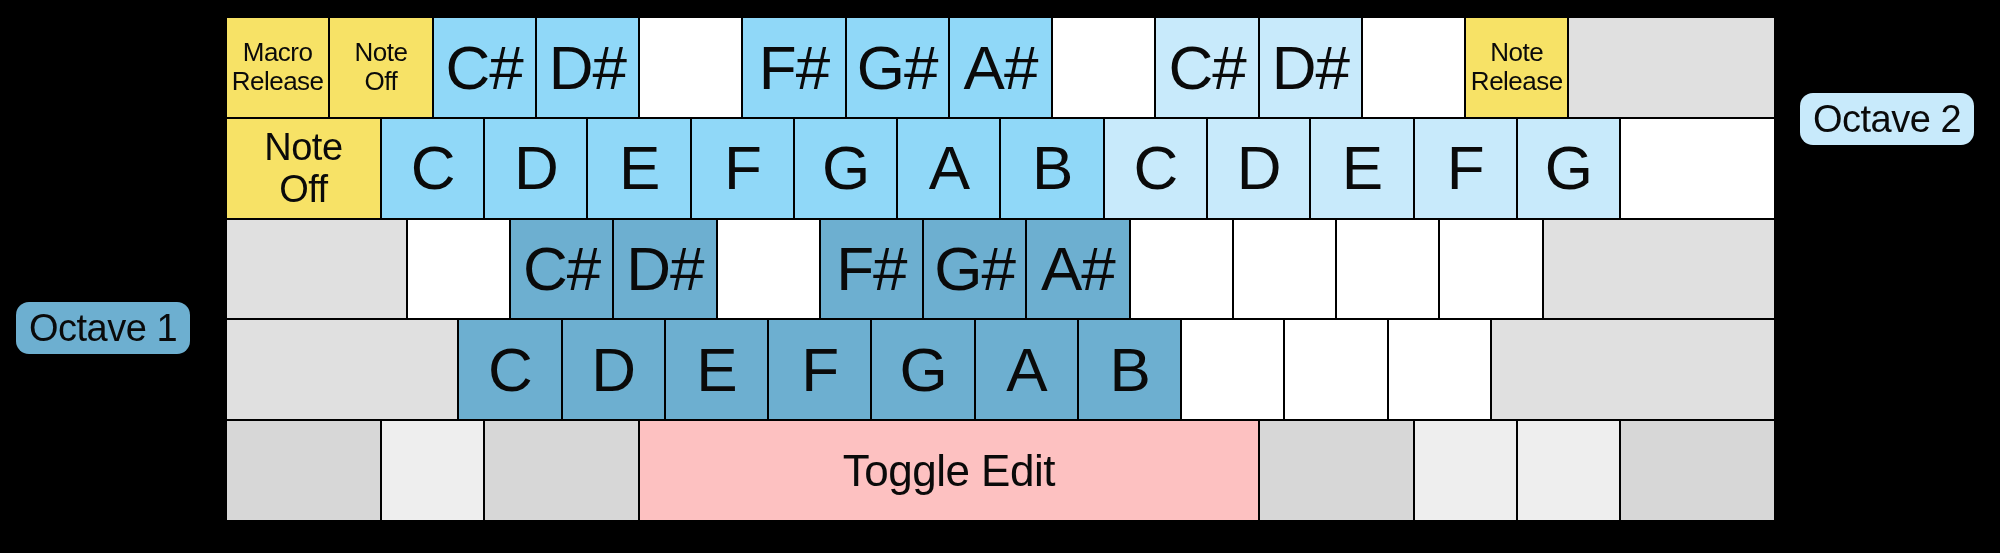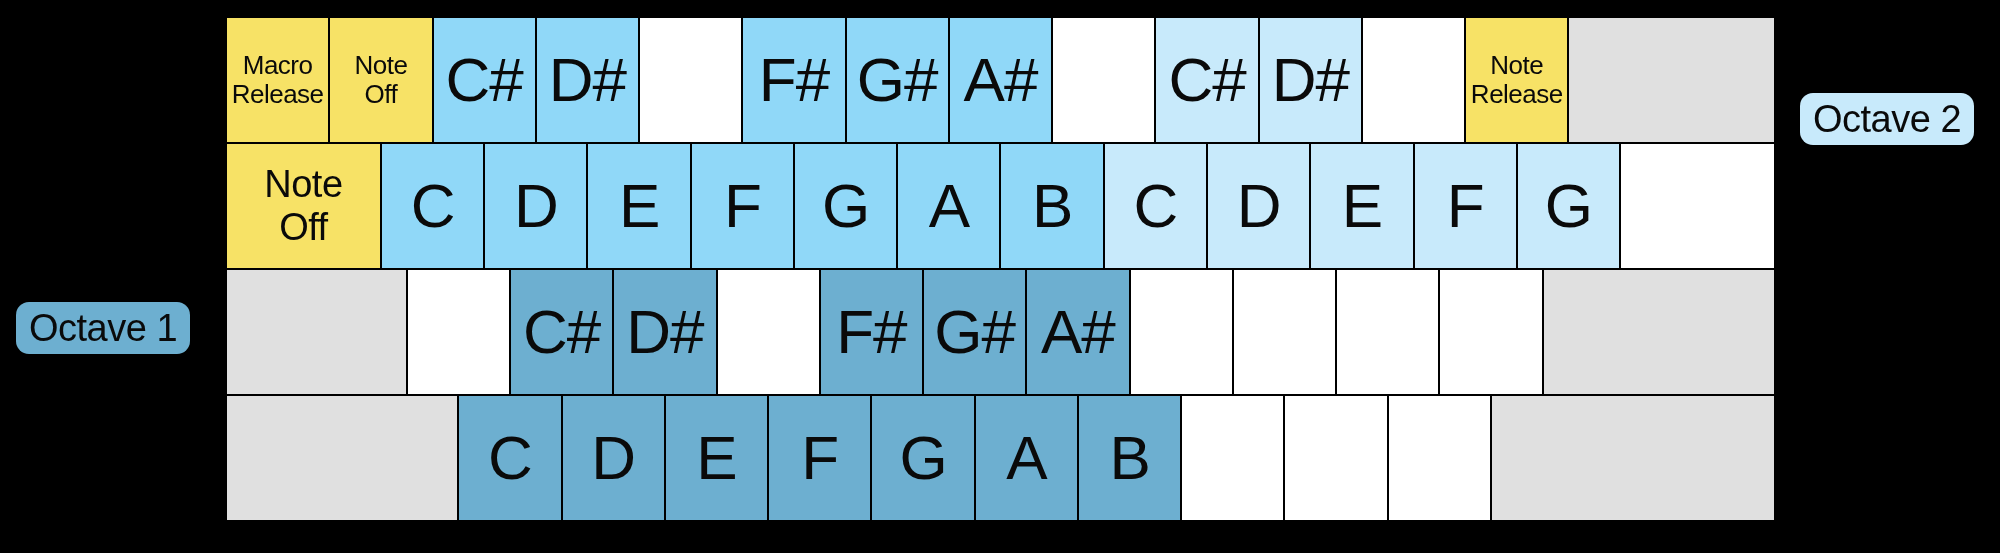--- a/index.html
+++ b/index.html
@@ -94,14 +94,24 @@
         <div class="key sz-xl" style="width: 6.66667%; background: rgb(109, 175, 208);">E</div>
         <div class="key sz-xl" style="width: 6.66667%; background: rgb(109, 175, 208);">F</div>
         <div class="key sz-xl" style="width: 6.66667%; background: rgb(109, 175, 208);">G</div>
         <div class="key sz-xl" style="width: 6.66667%; background: rgb(109, 175, 208);">A</div>
         <div class="key sz-xl" style="width: 6.66667%; background: rgb(109, 175, 208);">B</div>
         <div class="key" style="width: 6.66667%; background: rgb(255, 255, 255);"></div>
         <div class="key" style="width: 6.66667%; background: rgb(255, 255, 255);"></div>
         <div class="key" style="width: 6.66667%; background: rgb(255, 255, 255);"></div>
         <div class="key" style="width: 18.3333%; background: rgb(224, 224, 224);"></div>
       </div>
+      <div class="kb-row">
+        <div class="key" style="width: 10%; background: rgb(215, 215, 215);"></div>
+        <div class="key" style="width: 6.66667%; background: rgb(238, 238, 238);"></div>
+        <div class="key" style="width: 10%; background: rgb(215, 215, 215);"></div>
+        <div class="key sz-lg" style="width: 40%; background: rgb(253, 193, 193);">Toggle Edit</div>
+        <div class="key" style="width: 10%; background: rgb(215, 215, 215);"></div>
+        <div class="key" style="width: 6.66667%; background: rgb(238, 238, 238);"></div>
+        <div class="key" style="width: 6.66667%; background: rgb(238, 238, 238);"></div>
+        <div class="key" style="width: 10%; background: rgb(215, 215, 215);"></div>
+      </div>
     </div>
 </div>
 
 </body></html>

